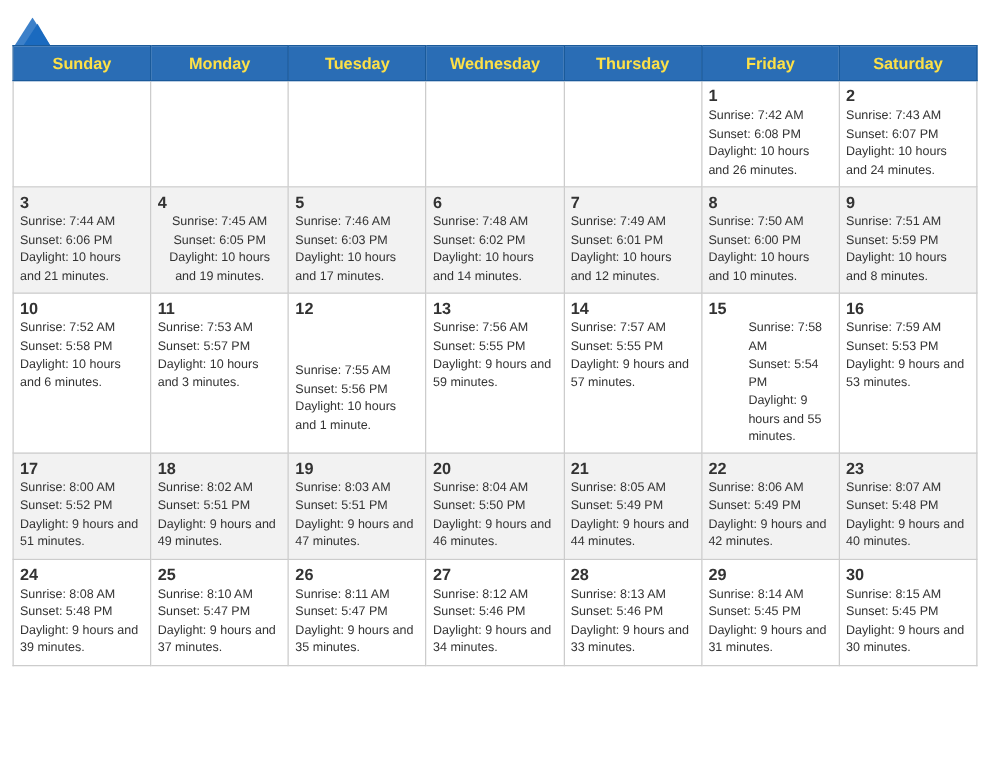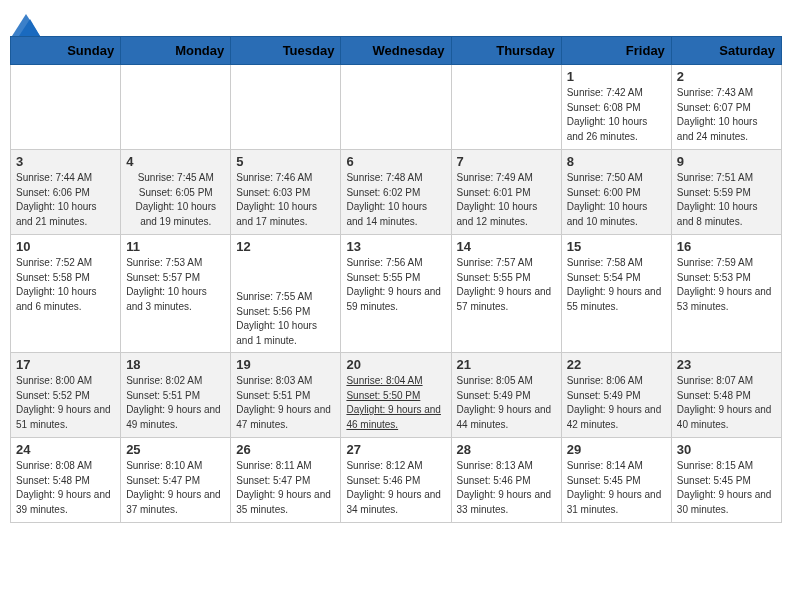--- a/index.html
+++ b/index.html
@@ -49,22 +49,22 @@
       color: #555;
       font-weight: normal;
     }
     .calendar {
       width: 100%;
       border-collapse: collapse;
       table-layout: fixed;
     }
     .calendar th {
       background-color: #2a6db5;
-      color: #000000;
-      text-align: right;
+      color: #fde047;
+      text-align: center;
       padding: 6px 6px;
       font-size: 13px;
       border: 1px solid #1a5a9a;
     }
     .calendar td {
       border: 1px solid #ccc;
       vertical-align: top;
       padding: 4px 5px;
       font-size: 11px;
       color: #333;
@@ -215,21 +215,21 @@
 Daylight: 9 hours and 59 minutes.</div>
         </td>
         <td style="background-color: rgb(255, 255, 255);">
           <span class="day-number">14</span>
           <div class="day-info" style="white-space: pre-line;">Sunrise: 7:57 AM
 Sunset: 5:55 PM
 Daylight: 9 hours and 57 minutes.</div>
         </td>
         <td style="background-color: rgb(255, 255, 255);">
           <span class="day-number">15</span>
-          <div class="day-info" style="white-space: pre-line;">Sunrise: 7:58 AM
+          <div class="day-info" style="white-space: pre-line; margin-left: 32px;">Sunrise: 7:58 AM
 Sunset: 5:54 PM
 Daylight: 9 hours and 55 minutes.</div>
         </td>
         <td style="background-color: rgb(255, 255, 255);">
           <span class="day-number">16</span>
           <div class="day-info" style="white-space: pre-line;">Sunrise: 7:59 AM
 Sunset: 5:53 PM
 Daylight: 9 hours and 53 minutes.</div>
         </td>
       </tr>
@@ -247,21 +247,21 @@
 Daylight: 9 hours and 49 minutes.</div>
         </td>
         <td style="background-color: rgb(242, 242, 242);">
           <span class="day-number">19</span>
           <div class="day-info" style="white-space: pre-line;">Sunrise: 8:03 AM
 Sunset: 5:51 PM
 Daylight: 9 hours and 47 minutes.</div>
         </td>
         <td style="background-color: rgb(242, 242, 242);">
           <span class="day-number">20</span>
-          <div class="day-info" style="white-space: pre-line; text-decoration: underline;">Sunrise: 8:04 AM
+          <div class="day-info" style="white-space: pre-line;">Sunrise: 8:04 AM
 Sunset: 5:50 PM
 Daylight: 9 hours and 46 minutes.</div>
         </td>
         <td style="background-color: rgb(242, 242, 242);">
           <span class="day-number">21</span>
           <div class="day-info" style="white-space: pre-line;">Sunrise: 8:05 AM
 Sunset: 5:49 PM
 Daylight: 9 hours and 44 minutes.</div>
         </td>
         <td style="background-color: rgb(242, 242, 242);">

